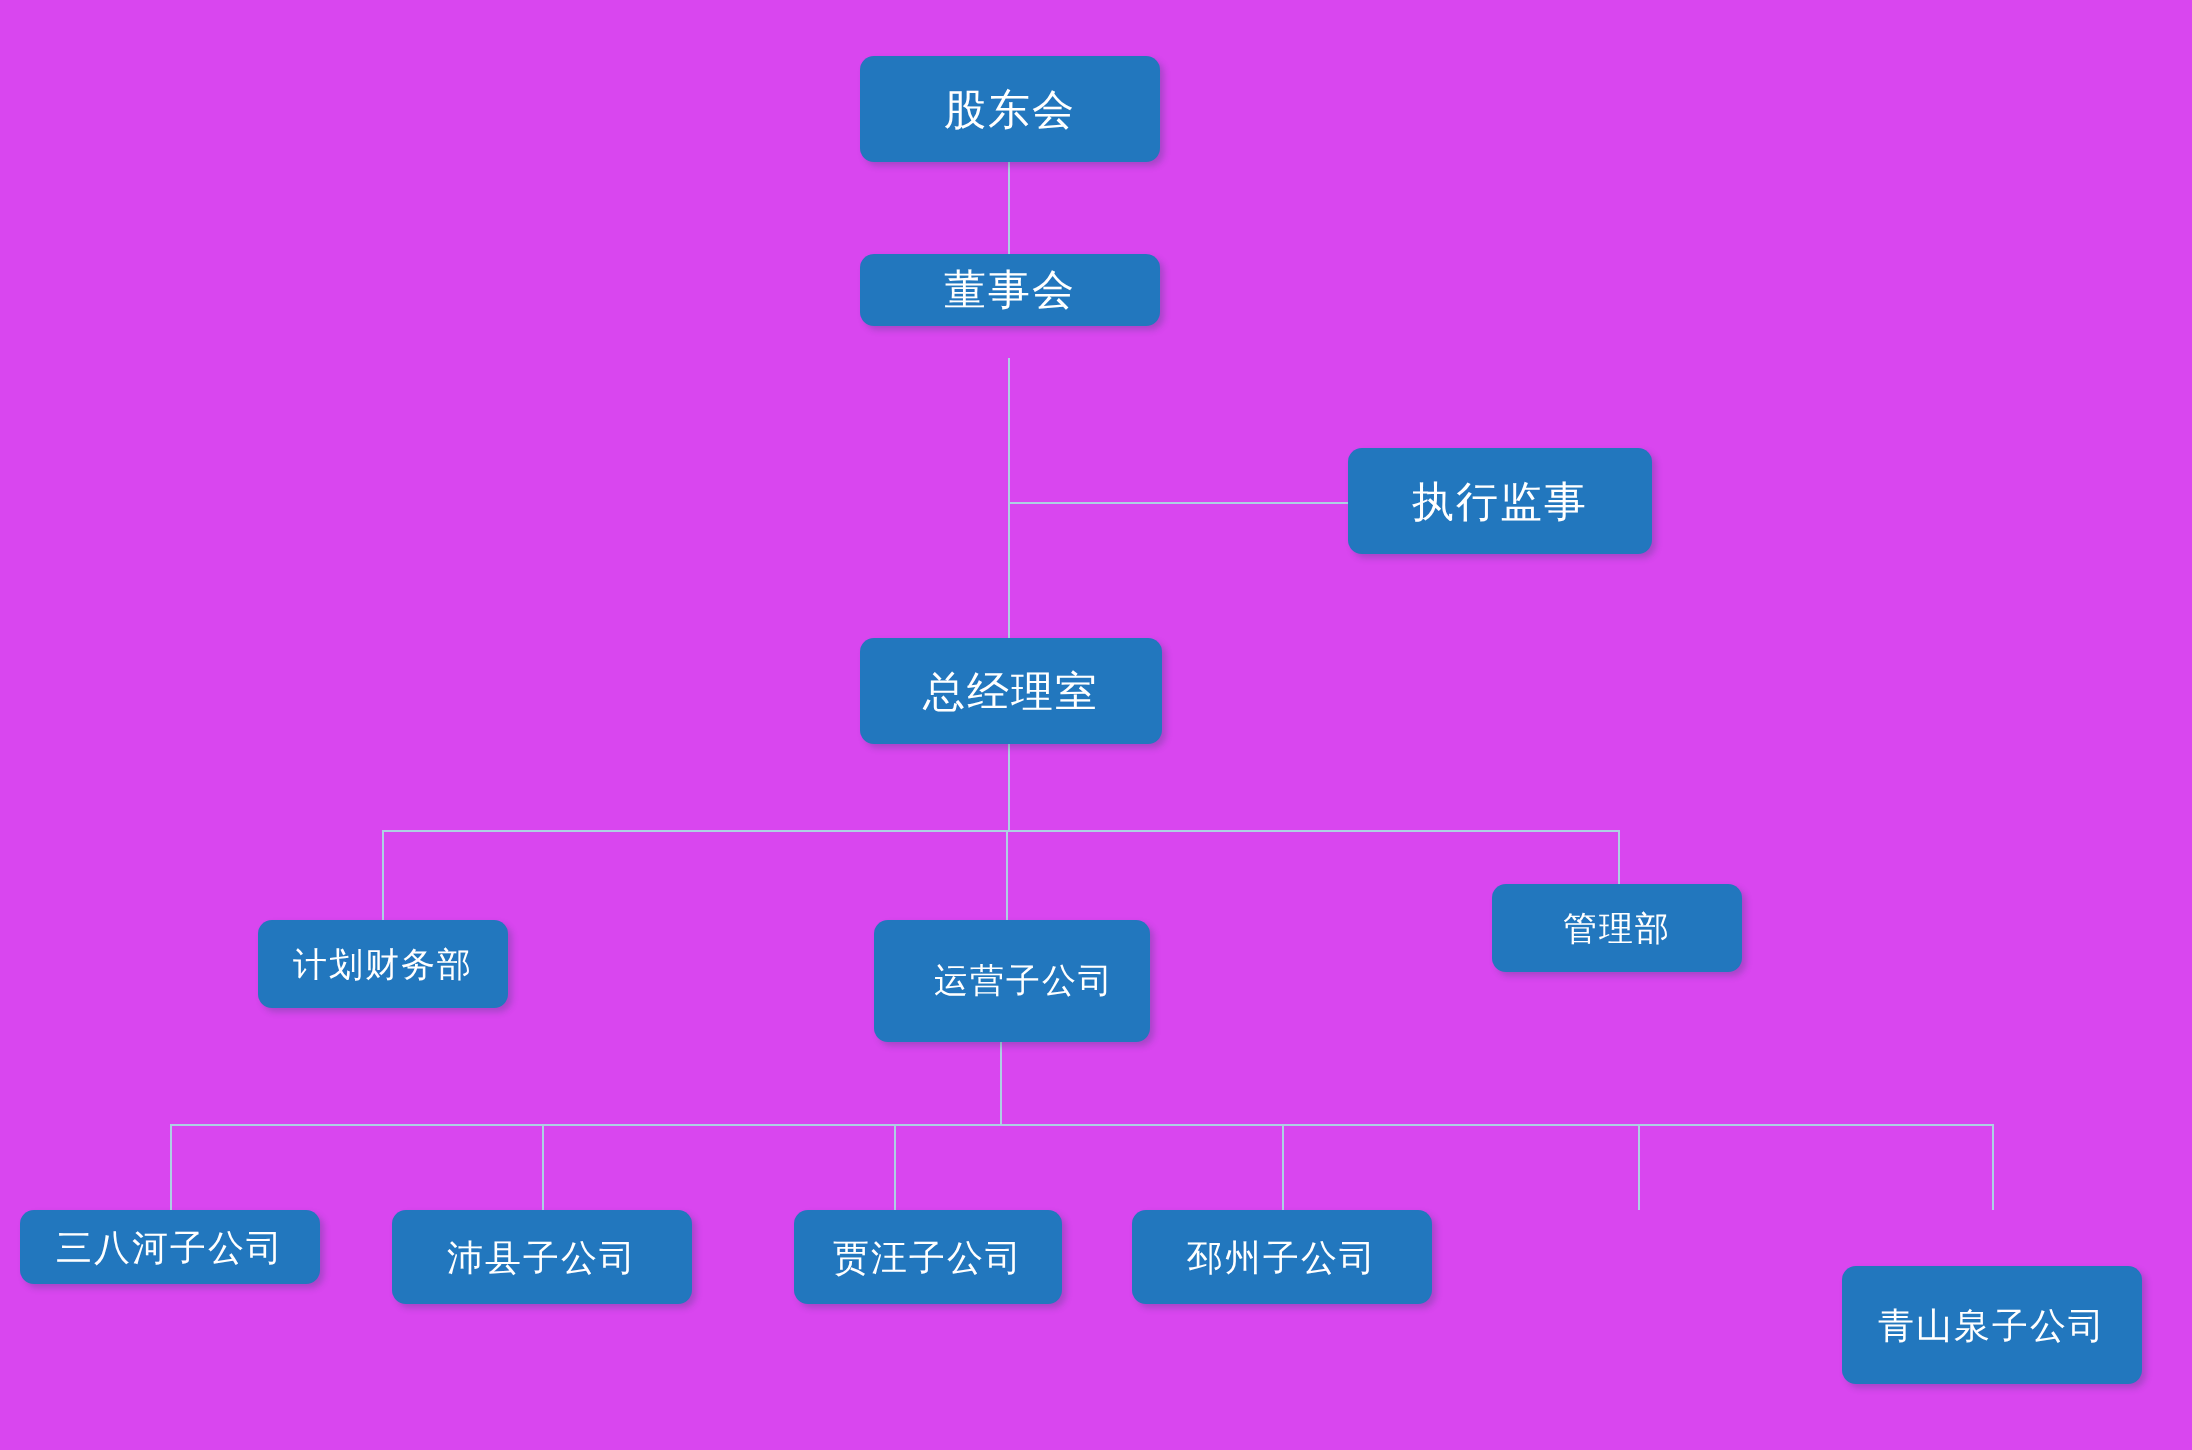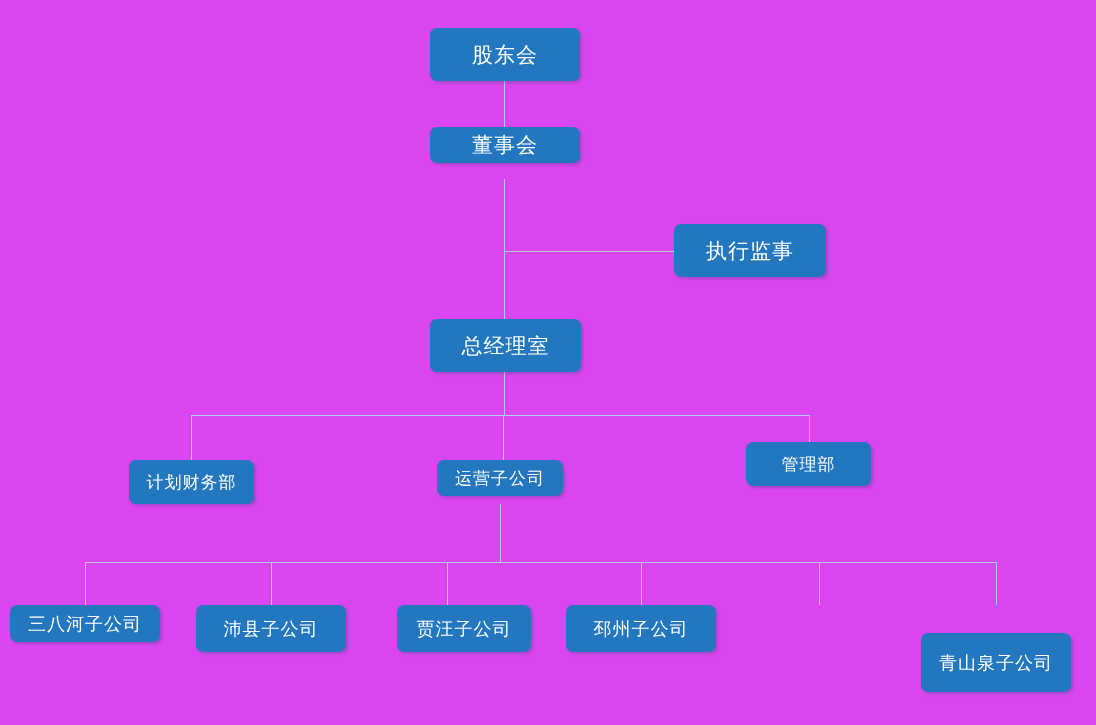--- a/index.html
+++ b/index.html
@@ -52,21 +52,21 @@
     white-space: nowrap;
   }
   .lvl-top { font-size: 21px; }
   .lvl-mid { font-size: 17px; }
   .lvl-bot { font-size: 18px; }
   .n-shareholders { left: 430px; top: 28px;  width: 150px; height: 53px; }
   .n-board        { left: 430px; top: 127px; width: 150px; height: 36px; }
   .n-supervisor   { left: 674px; top: 224px; width: 152px; height: 53px; }
   .n-gm-office    { left: 430px; top: 319px; width: 151px; height: 53px; }
   .n-finance      { left: 129px; top: 460px; width: 125px; height: 44px; }
-  .n-operating    { left: 437px; top: 460px; width: 126px; height: 36px; }
+  .n-operating    { left: 437px; top: 460px; width: 126px; height: 61px; padding-left: 12px; }
   .n-management   { left: 746px; top: 442px; width: 125px; height: 44px; }
   .n-sub1 { left: 10px;  top: 605px; width: 150px; height: 37px; }
   .n-sub2 { left: 196px; top: 605px; width: 150px; height: 47px; }
   .n-sub3 { left: 372px; top: 605px; width: 134px; height: 47px; margin-left: 25px; }
   .n-sub4 { left: 566px; top: 605px; width: 150px; height: 47px; }
   .n-sub5 { left: 744px; top: 605px; width: 150px; height: 47px; }
   .n-sub6 { left: 921px; top: 605px; width: 150px; height: 59px; margin-top: 28px; }
 </style>
 </head>
 <body>

